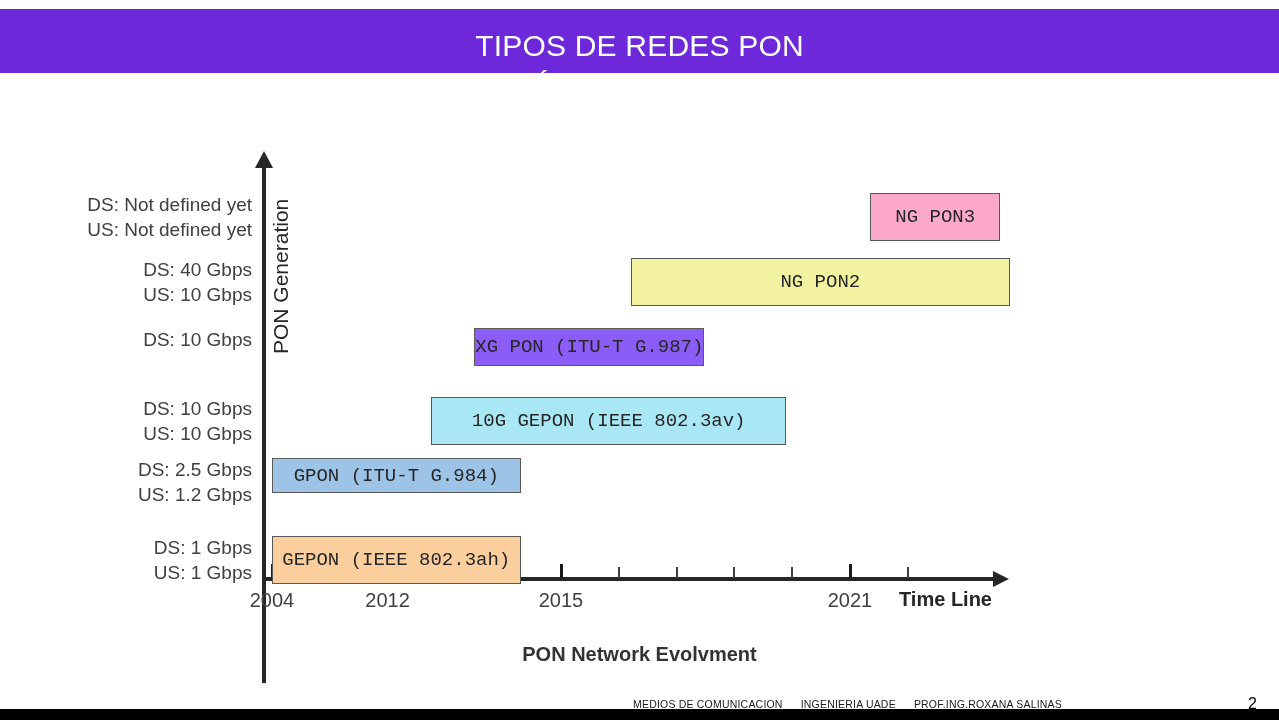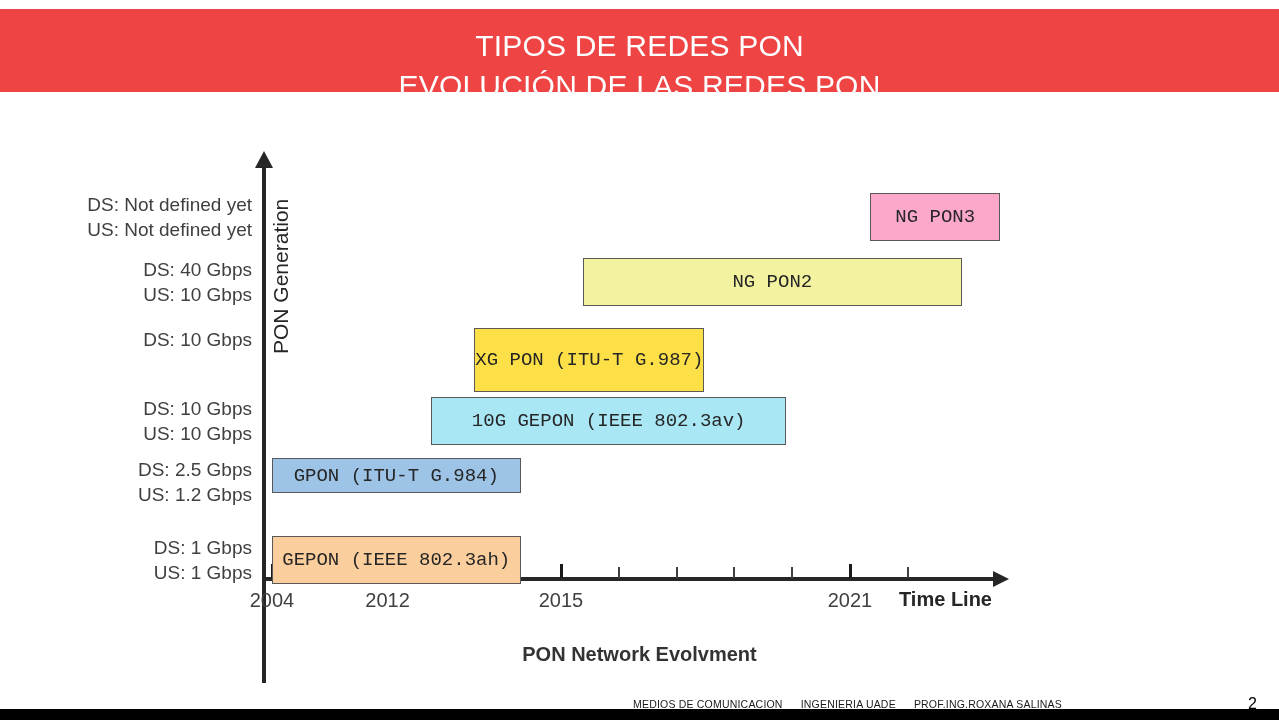--- a/index.html
+++ b/index.html
@@ -15,22 +15,22 @@
     font-family: "Liberation Sans", sans-serif;
     -webkit-font-smoothing: antialiased;
   }
 
   
   #title-band {
     position: absolute;
     left: 0;
     top: 9px;
     width: 1279px;
-    height: 83px;
-    background: #ef4444;
+    height: 64px;
+    background: #6d28d9;
   }
   #title-band .title-line {
     position: absolute;
     left: 0;
     width: 1279px;
     text-align: center;
     color: #ffffff;
     font-size: 30px;
     font-weight: 400;
     letter-spacing: 0.2px;
@@ -279,24 +279,24 @@
   <div id="bars-layer">
       <div class="bar" style="left: 272px; top: 435px; width: 248.54px; height: 48px; background: rgb(251, 206, 157); border-color: rgb(89, 89, 89);">
         <span class="bar-label">GEPON (IEEE 802.3ah)</span>
       </div>
       <div class="bar" style="left: 272px; top: 357px; width: 248.54px; height: 35px; background: rgb(157, 195, 230); border-color: rgb(89, 89, 89);">
         <span class="bar-label">GPON (ITU-T G.984)</span>
       </div>
       <div class="bar" style="left: 430.95px; top: 296px; width: 355.47px; height: 48px; background: rgb(169, 231, 245); border-color: rgb(89, 89, 89);">
         <span class="bar-label">10G GEPON (IEEE 802.3av)</span>
       </div>
-      <div class="bar" style="left: 474.3px; top: 227px; height: 64px; background: #fde047; border-color: rgb(89, 89, 89);">
+      <div class="bar" style="left: 474.3px; top: 227px; height: 38px; background: #8b5cf6; border-color: rgb(89, 89, 89);">
         <span class="bar-label">XG PON (ITU-T G.987)</span>
       </div>
-      <div class="bar" style="left: 583px; top: 157px; width: 378.59px; height: 48px; background: rgb(242, 242, 160); border-color: rgb(89, 89, 89);">
+      <div class="bar" style="left: 631px; top: 157px; width: 378.59px; height: 48px; background: rgb(242, 242, 160); border-color: rgb(89, 89, 89);">
         <span class="bar-label">NG PON2</span>
       </div>
       <div class="bar" style="left: 870.23px; top: 92px; width: 130.05px; height: 48px; background: rgb(251, 168, 203); border-color: rgb(89, 89, 89);">
         <span class="bar-label">NG PON3</span>
       </div>
     </div>
 
 </div>
 
 <div id="bottom-caption">

